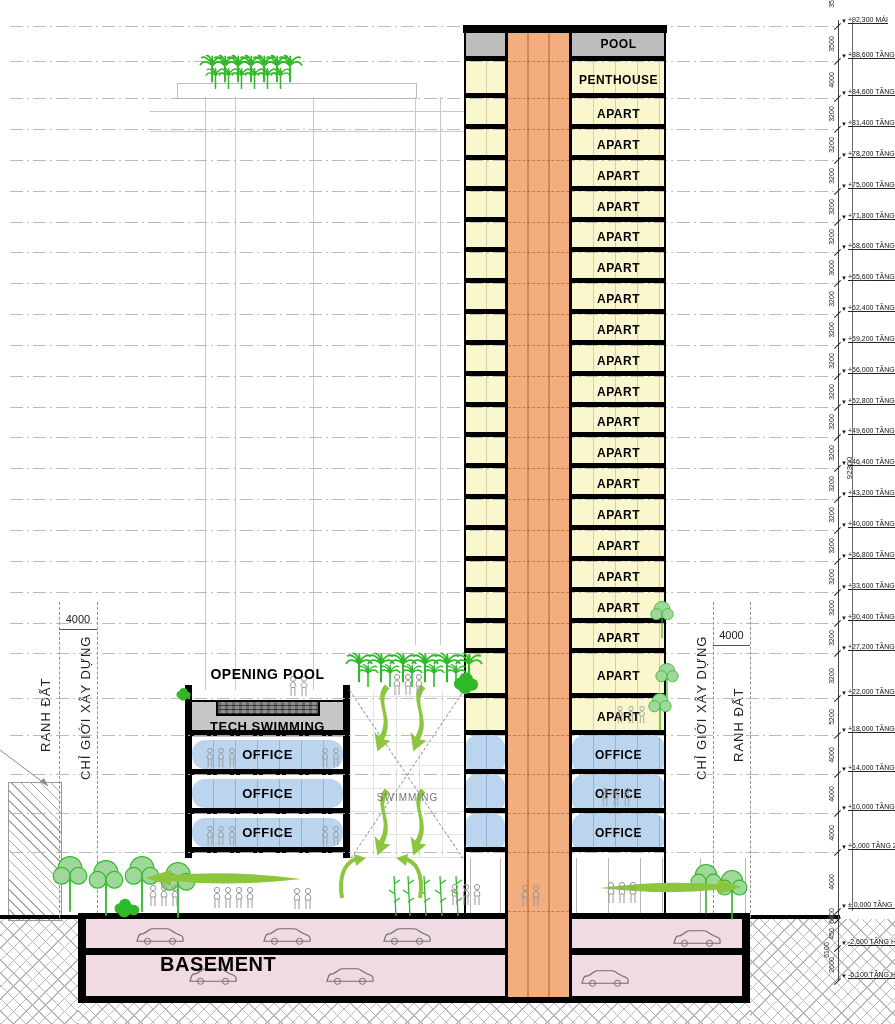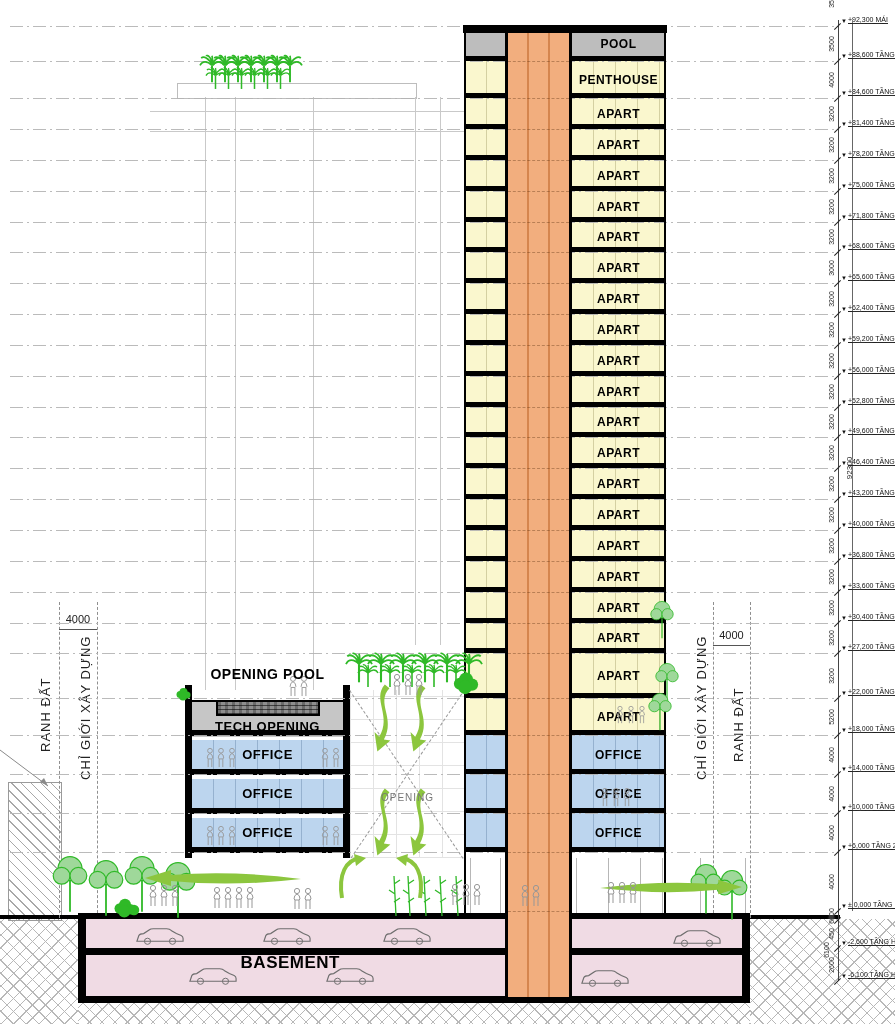--- a/index.html
+++ b/index.html
@@ -7,21 +7,21 @@
          font-family:"Liberation Sans",sans-serif;}
   .abs{position:absolute;}
   .lvl{position:absolute;height:1px;left:10px;width:828px;opacity:.9;
        background-image:repeating-linear-gradient(90deg,#b3b3b3 0 13px,transparent 13px 17px,#b3b3b3 17px 19px,transparent 19px 23px);}
   .gv{position:absolute;width:1px;background:#c9c9c9;}
   .gh{position:absolute;height:1px;background:#c9c9c9;}
   .bnd{position:absolute;width:0;border-left:1px dashed #8f8f8f;}
   .slab{position:absolute;background:#000;}
   .floor{position:absolute;display:flex;align-items:center;justify-content:center;}
   .floor.apart{background:#FAF7CE;background-image:repeating-linear-gradient(90deg,transparent 0 21px,rgba(125,118,60,.30) 21px 22px);}
-  .floor.office{background:#BCD5EE;background-image:repeating-linear-gradient(90deg,transparent 0 21px,rgba(60,95,135,.30) 21px 22px);}
+  .floor.office{background:#BCD5EE;background-image:repeating-linear-gradient(90deg,transparent 0 21px,rgba(60,95,135,.30) 21px 22px);border-radius:13px;}
   .floor.tech{background:#BDBDBD;}
   .flabel{font-weight:bold;font-size:12px;letter-spacing:.5px;color:#000;}
   .hatchA{background-image:repeating-linear-gradient(45deg,#b8b8b8 0 1px,transparent 1px 9px),
                            repeating-linear-gradient(-45deg,#b8b8b8 0 1px,transparent 1px 9px);}
   .hatchB{background-image:repeating-linear-gradient(45deg,#a8a8a8 0 1px,transparent 1px 7px);
           border:1px solid #9a9a9a;}
   .vtext{writing-mode:vertical-rl;transform:rotate(180deg);font-size:13px;letter-spacing:1px;color:#222;
          text-align:center;white-space:nowrap;}
   .marker{position:absolute;left:841px;font-size:7px;color:#111;white-space:nowrap;
           text-shadow:0 0 2px #fff,0 0 2px #fff;}
@@ -793,17 +793,17 @@
       <div class="marker" style="top: 725px; z-index: 40;"><span class="tri">▼</span><span class="mtxt">+18,000 TẦNG 5</span></div>
       <div class="marker" style="top: 764px; z-index: 40;"><span class="tri">▼</span><span class="mtxt">+14,000 TẦNG 4</span></div>
       <div class="marker" style="top: 803px; z-index: 40;"><span class="tri">▼</span><span class="mtxt">+10,000 TẦNG 3</span></div>
       <div class="marker" style="top: 842px; z-index: 40;"><span class="tri">▼</span><span class="mtxt">+6,000 TẦNG 2</span></div>
       <div class="marker" style="top: 901px; z-index: 40;"><span class="tri">▼</span><span class="mtxt">± 0,000 TẦNG 1</span></div>
       <div class="marker" style="top: 938px; z-index: 40;"><span class="tri">▼</span><span class="mtxt">-2,600 TẦNG HẦM 1</span></div>
       <div class="marker" style="top: 971px; z-index: 40;"><span class="tri">▼</span><span class="mtxt">-6,100 TẦNG HẦM 2</span></div>
     </div>
 
   <div class="abs flabel" style="left:192px;top:666px;width:151px;text-align:center;font-size:14px;">OPENING POOL</div>
-  <div class="abs flabel" style="left:192px;top:719px;width:151px;text-align:center;font-size:13px;z-index:30;">TECH OPENING</div>
-  <div class="abs" style="left:352px;top:792px;width:111px;text-align:center;font-size:10px;letter-spacing:1px;color:#777;z-index:30;">OPENING</div>
-  <div class="abs flabel" style="left:160px;top:953px;width:180px;text-align:right;font-size:17px;z-index:30;">BASEMENT</div>
+  <div class="abs flabel" style="left:192px;top:719px;width:151px;text-align:center;font-size:13px;z-index:30;">TECH SWIMMING</div>
+  <div class="abs" style="left:352px;top:792px;width:111px;text-align:center;font-size:10px;letter-spacing:1px;color:#777;z-index:30;">SWIMMING</div>
+  <div class="abs flabel" style="left:160px;top:953px;width:180px;text-align:left;font-size:20px;z-index:30;">BASEMENT</div>
 
 </div>
 
 </body></html>

